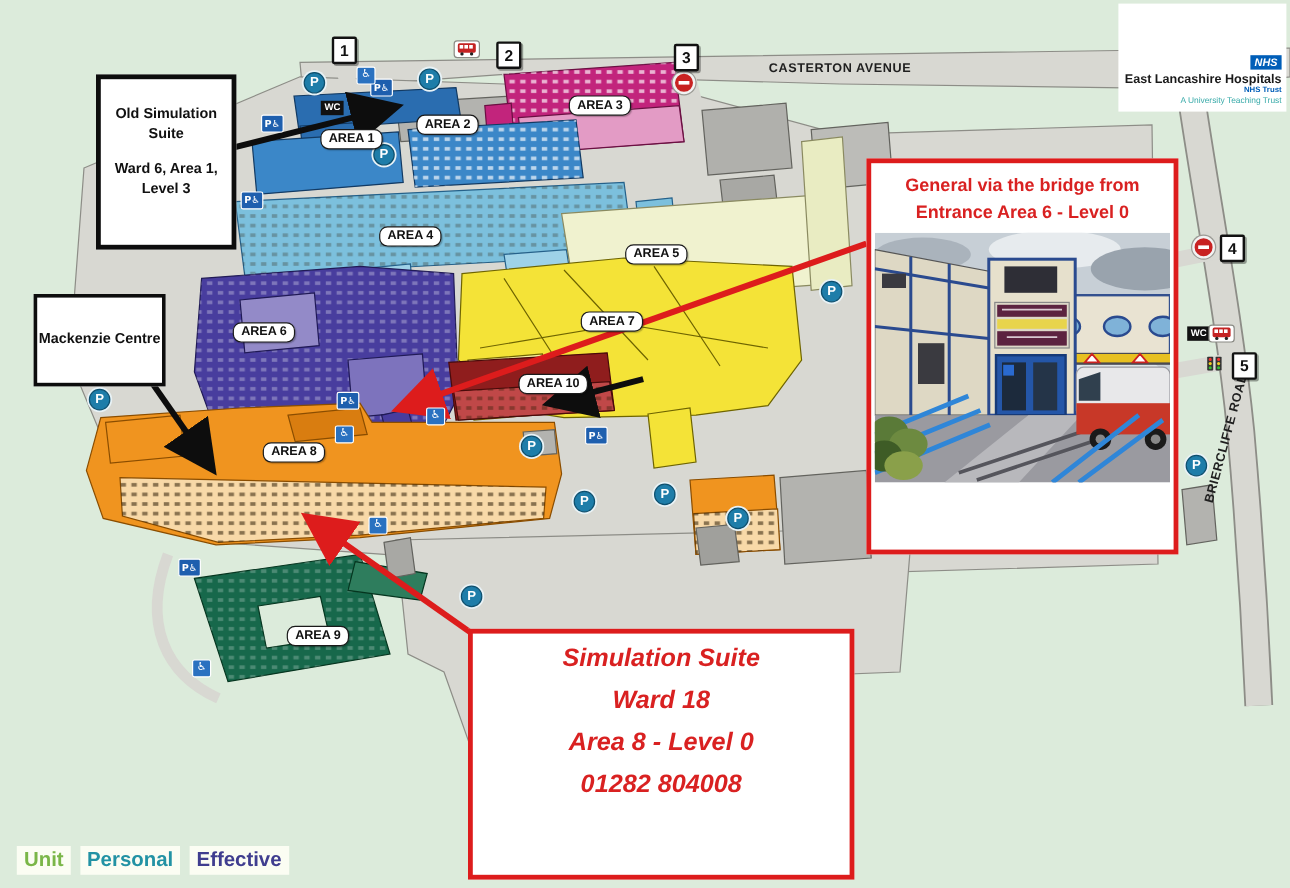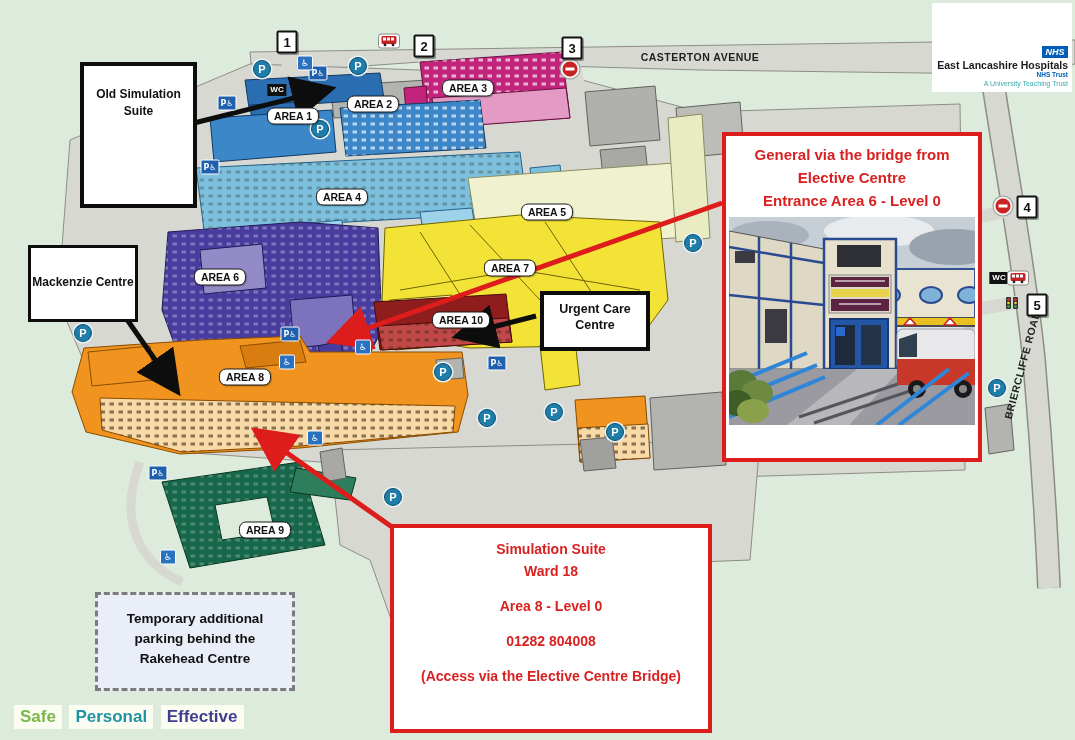--- a/index.html
+++ b/index.html
@@ -167,34 +167,31 @@
   <div class="abs cornerlogo">
     <span class="nhsbox">NHS</span>
     <div class="corner-org">East Lancashire Hospitals</div>
     <div class="corner-trust">NHS Trust</div>
     <div class="corner-tag">A University Teaching Trust</div>
   </div>
 
 
   <div class="abs blackbox" style="left:80px;top:62px;width:103px;height:118px;font-size:12px;padding:20px 3px 0 3px;line-height:17px;">
     <p>Old Simulation Suite</p>
+    <p style="margin-top:12px;">Ward 6, Area 1, Level 3</p>
   </div>
 
   <div class="abs blackbox" style="left:28px;top:245px;width:104px;height:47px;border-width:3px;font-size:12px;padding-top:24px;line-height:21px;">
     <p>Mackenzie Centre</p>
   </div>
 
-  <div class="abs blackbox" style="left:540px;top:291px;width:102px;height:46px;font-size:12.5px;padding-top:6px;line-height:16px;">
-    <p>Urgent Care Centre</p>
-  </div>
 
   <div class="abs redbox" style="left:722px;top:132px;width:252px;height:322px;">
     <div style="padding:7px 4px 0 4px;font-size:15px;line-height:23px;">
       <p>General via the bridge from</p>
-      <p>Elective Centre</p>
       <p>Entrance Area 6 - Level 0</p>
     </div>
 
     <svg width="246" height="208" viewBox="0 0 246 208" style="display:block;margin:5px auto 0 auto;">
       <rect width="246" height="208" fill="#c7cfd6"></rect>
       <ellipse cx="40" cy="18" rx="40" ry="14" fill="#aab3bc"></ellipse>
       <ellipse cx="150" cy="14" rx="55" ry="16" fill="#e7ebee"></ellipse>
       <ellipse cx="225" cy="30" rx="45" ry="18" fill="#99a3ad"></ellipse>
       <ellipse cx="200" cy="120" rx="40" ry="20" fill="#dfe5e9"></ellipse>
 
@@ -244,39 +241,35 @@
       <path d="M148,208 L220,152 M170,208 L240,156" stroke="#2f86d8" stroke-width="4"></path>
 
       <ellipse cx="12" cy="166" rx="16" ry="13" fill="#5a7a38"></ellipse>
       <ellipse cx="28" cy="176" rx="16" ry="13" fill="#6d8a40"></ellipse>
       <ellipse cx="8" cy="186" rx="15" ry="13" fill="#3e5c26"></ellipse>
       <ellipse cx="24" cy="194" rx="16" ry="12" fill="#8aa04a"></ellipse>
     </svg>
   </div>
 
   <div class="abs redbox" style="left:390px;top:524px;width:314px;height:201px;">
-    <div style="padding:10px 14px 0 14px;font-size:14px;line-height:22px;">
+    <div style="padding:10px 14px 0 14px;font-size:21px;line-height:22px;font-style:italic;">
       <p>Simulation Suite</p>
-      <p style="">Ward 18</p>
+      <p style="margin-top:13px;">Ward 18</p>
       <p style="margin-top:13px;">Area 8 - Level 0</p>
       <p style="margin-top:13px;">01282 804008</p>
-      <p style="margin-top:13px;">(Access via the Elective Centre Bridge)</p>
     </div>
   </div>
 
-  <div class="abs dashbox" style="left:95px;top:592px;width:194px;height:93px;font-size:13.5px;line-height:20px;">
-    <p style="margin:14px 10px 0 10px;">Temporary additional parking behind the Rakehead Centre</p>
-  </div>
 
   <div class="abs roadlbl ctr" style="left:700px;top:57px;">CASTERTON AVENUE</div>
   <div class="abs roadlbl" style="left:1022px;top:365px;transform:translate(-50%,-50%) rotate(-75deg);">BRIERCLIFFE ROAD</div>
 
   <div class="abs pill ctr" style="left:293px;top:116px;">AREA 1</div>
   <div class="abs pill ctr" style="left:373px;top:104px;">AREA 2</div>
-  <div class="abs pill ctr" style="left:468px;top:88px;">AREA 3</div>
+  <div class="abs pill ctr" style="left:500px;top:88px;">AREA 3</div>
   <div class="abs pill ctr" style="left:342px;top:197px;">AREA 4</div>
   <div class="abs pill ctr" style="left:547px;top:212px;">AREA 5</div>
   <div class="abs pill ctr" style="left:220px;top:277px;">AREA 6</div>
   <div class="abs pill ctr" style="left:510px;top:268px;">AREA 7</div>
   <div class="abs pill ctr" style="left:245px;top:377px;">AREA 8</div>
   <div class="abs pill ctr" style="left:265px;top:530px;">AREA 9</div>
   <div class="abs pill ctr" style="left:461px;top:320px;">AREA 10</div>
 
   <div class="abs mk ctr" style="left:287px;top:42px;">1</div>
   <div class="abs mk ctr" style="left:424px;top:46px;">2</div>
@@ -343,18 +336,18 @@
         <circle cx="3.5" cy="2.5" r="1.3" fill="#e33"></circle>
         <circle cx="3.5" cy="6" r="1.3" fill="#ec2"></circle>
         <circle cx="3.5" cy="9.5" r="1.3" fill="#3b3"></circle>
         <circle cx="10.5" cy="2.5" r="1.3" fill="#e33"></circle>
         <circle cx="10.5" cy="6" r="1.3" fill="#ec2"></circle>
         <circle cx="10.5" cy="9.5" r="1.3" fill="#3b3"></circle>
       </svg>
   </div>
 
   <div class="abs chips">
-    <span class="safe">Safe</span>
+    <span class="safe">Unit</span>
     <span class="personal">Personal</span>
     <span class="effective">Effective</span>
   </div>
 
 </div>
 
 </body></html>

